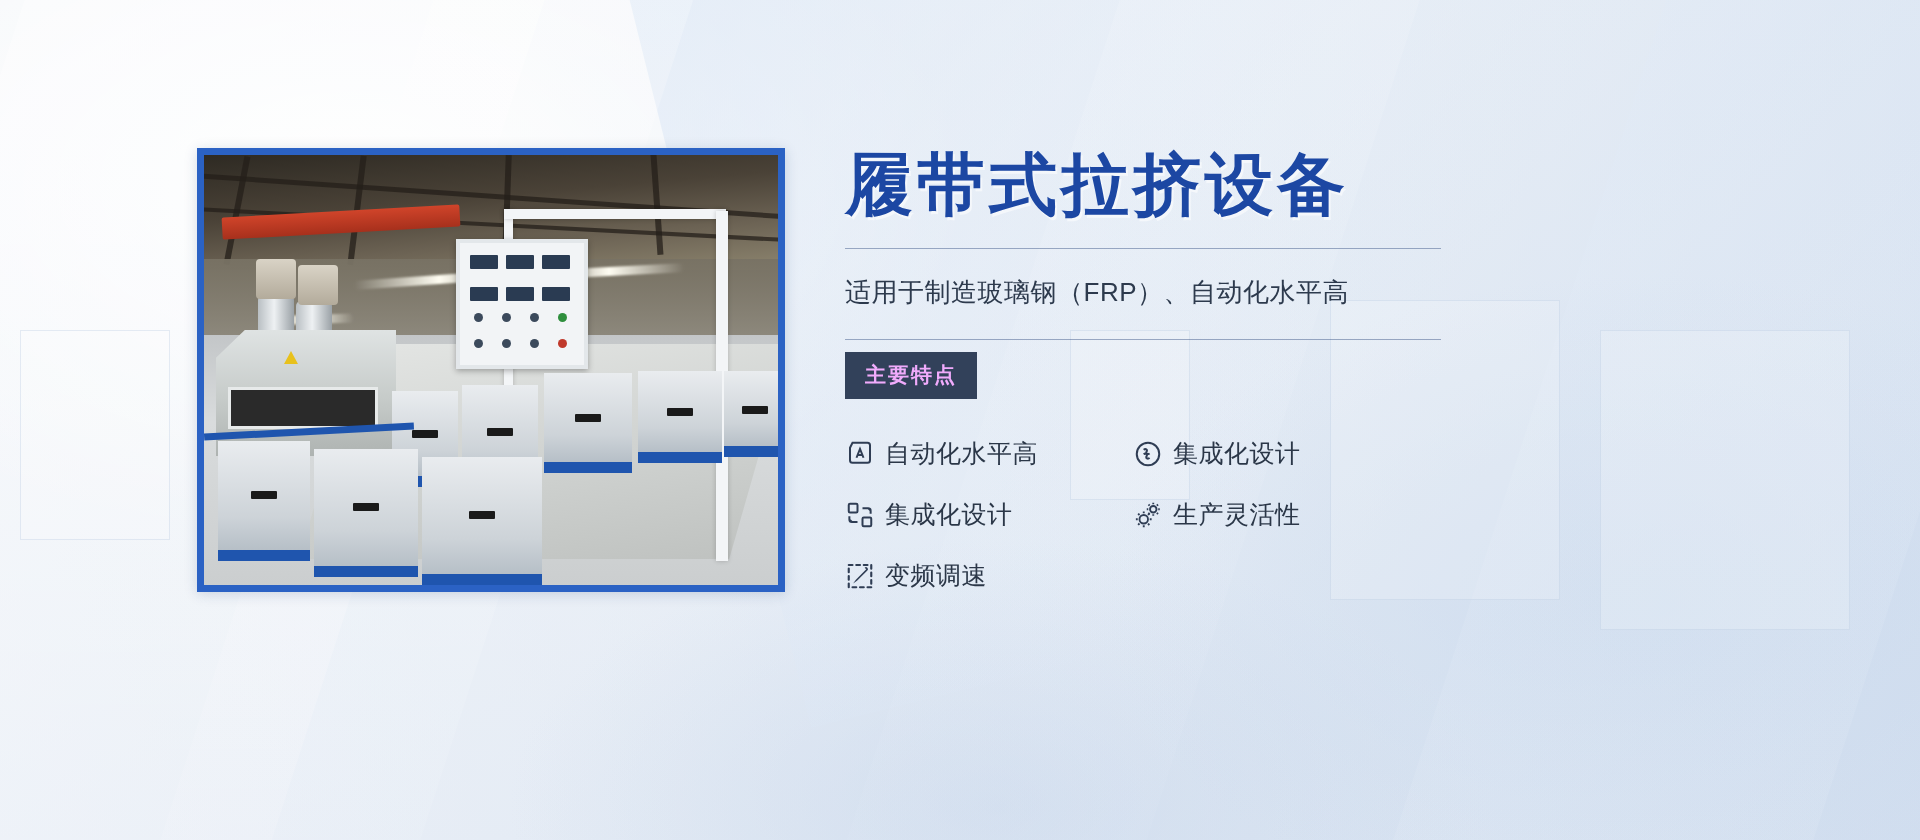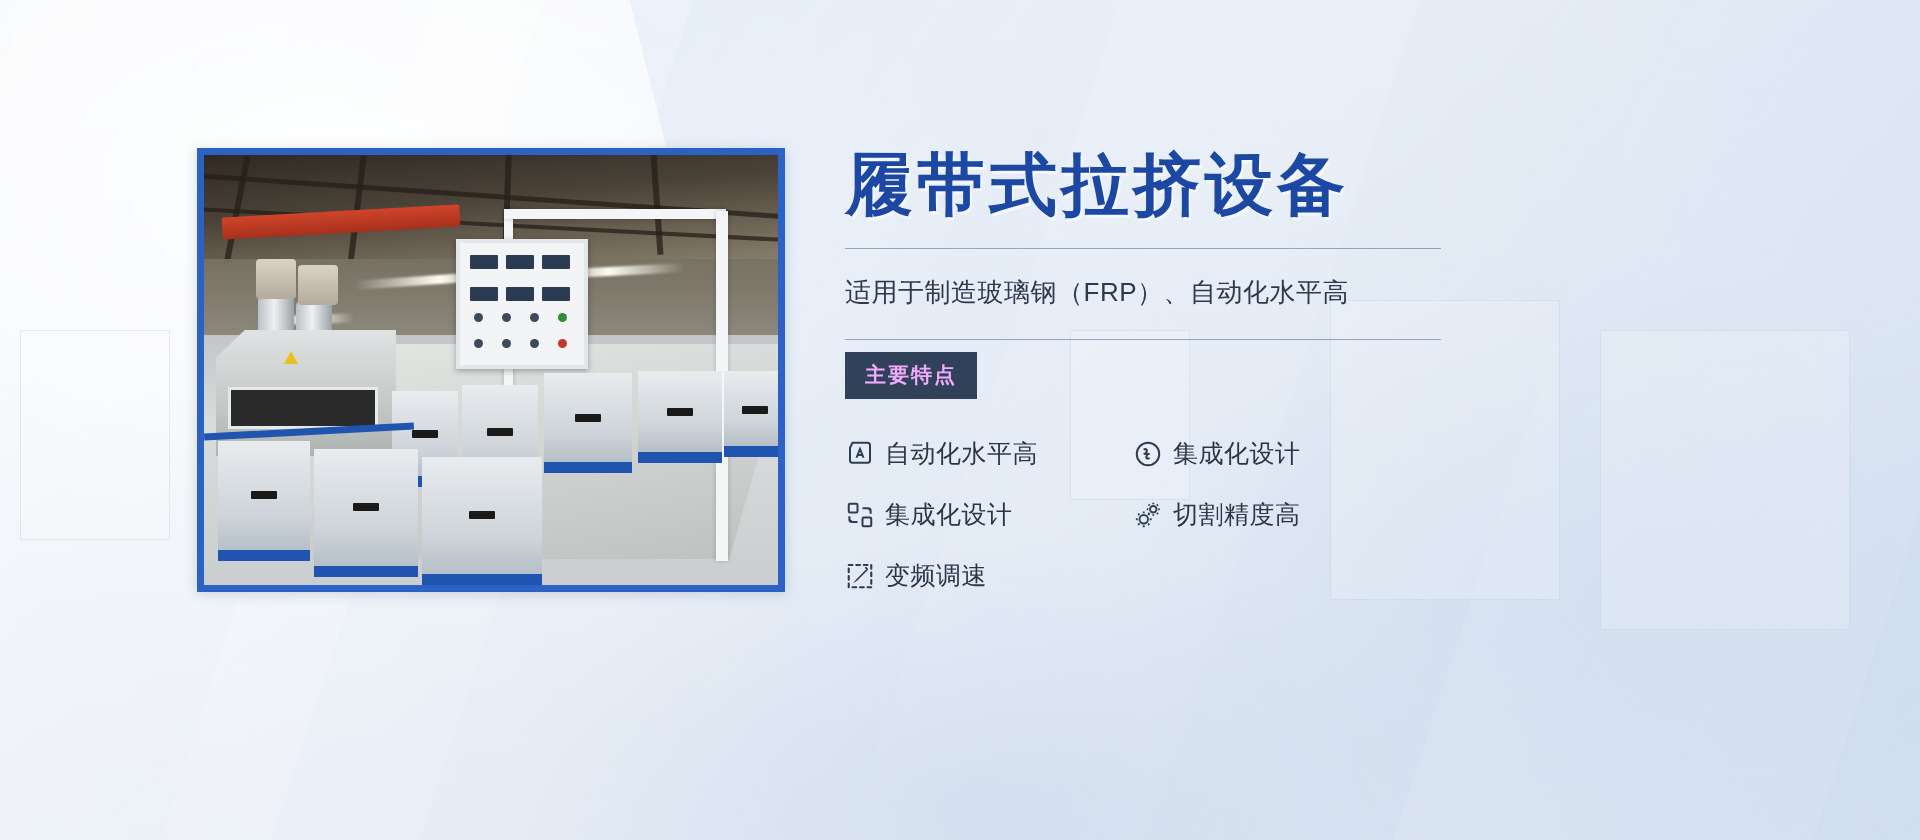--- a/index.html
+++ b/index.html
@@ -268,21 +268,21 @@
 
       <div class="feature">
         <span class="ico">
           <svg viewBox="0 0 24 24" fill="none" stroke="currentColor" stroke-width="1.5">
             <circle cx="16.2" cy="7.4" r="2.6"></circle>
             <path d="M16.2 3.4v-1.2M16.2 12.6v-1.2M20.2 7.4h1.2M11 7.4h1.2M19.1 4.5l.9-.9M12.4 11.2l.9-.9M19.1 10.3l.9.9M12.4 3.6l.9.9"></path>
             <circle cx="8.6" cy="15.4" r="3.4"></circle>
             <path d="M8.6 10.6V9.1M8.6 21.7v-1.5M13.4 15.4h1.5M2.3 15.4h1.5M12 11.9l1.1-1.1M4.1 19.9l1.1-1.1M12 18.9l1.1 1.1M4.1 10.9l1.1 1.1"></path>
           </svg>
         </span>
-        <span class="lbl">切割精度高</span>
+        <span class="lbl">生产灵活性</span>
       </div>
 
       <div class="feature">
         <span class="ico">
           <svg viewBox="0 0 24 24" fill="none" stroke="currentColor" stroke-width="1.7">
             <path d="M3 3.2h3M9 3.2h3M15 3.2h3M21 3.2v3M21 9.2v3M21 15.2v3M21 21h-3M15 21h-3M9 21H6M3 21v-3M3 15v-3M3 9V6" stroke-linecap="round"></path>
             <path d="M17 6.6l-8.3 8.3-2.2 3.1 3.1-2.2 8.3-8.3a1.55 1.55 0 0 0-2.2-2.2z" fill="currentColor" stroke="none"></path>
           </svg>
         </span>
         <span class="lbl">变频调速</span>

